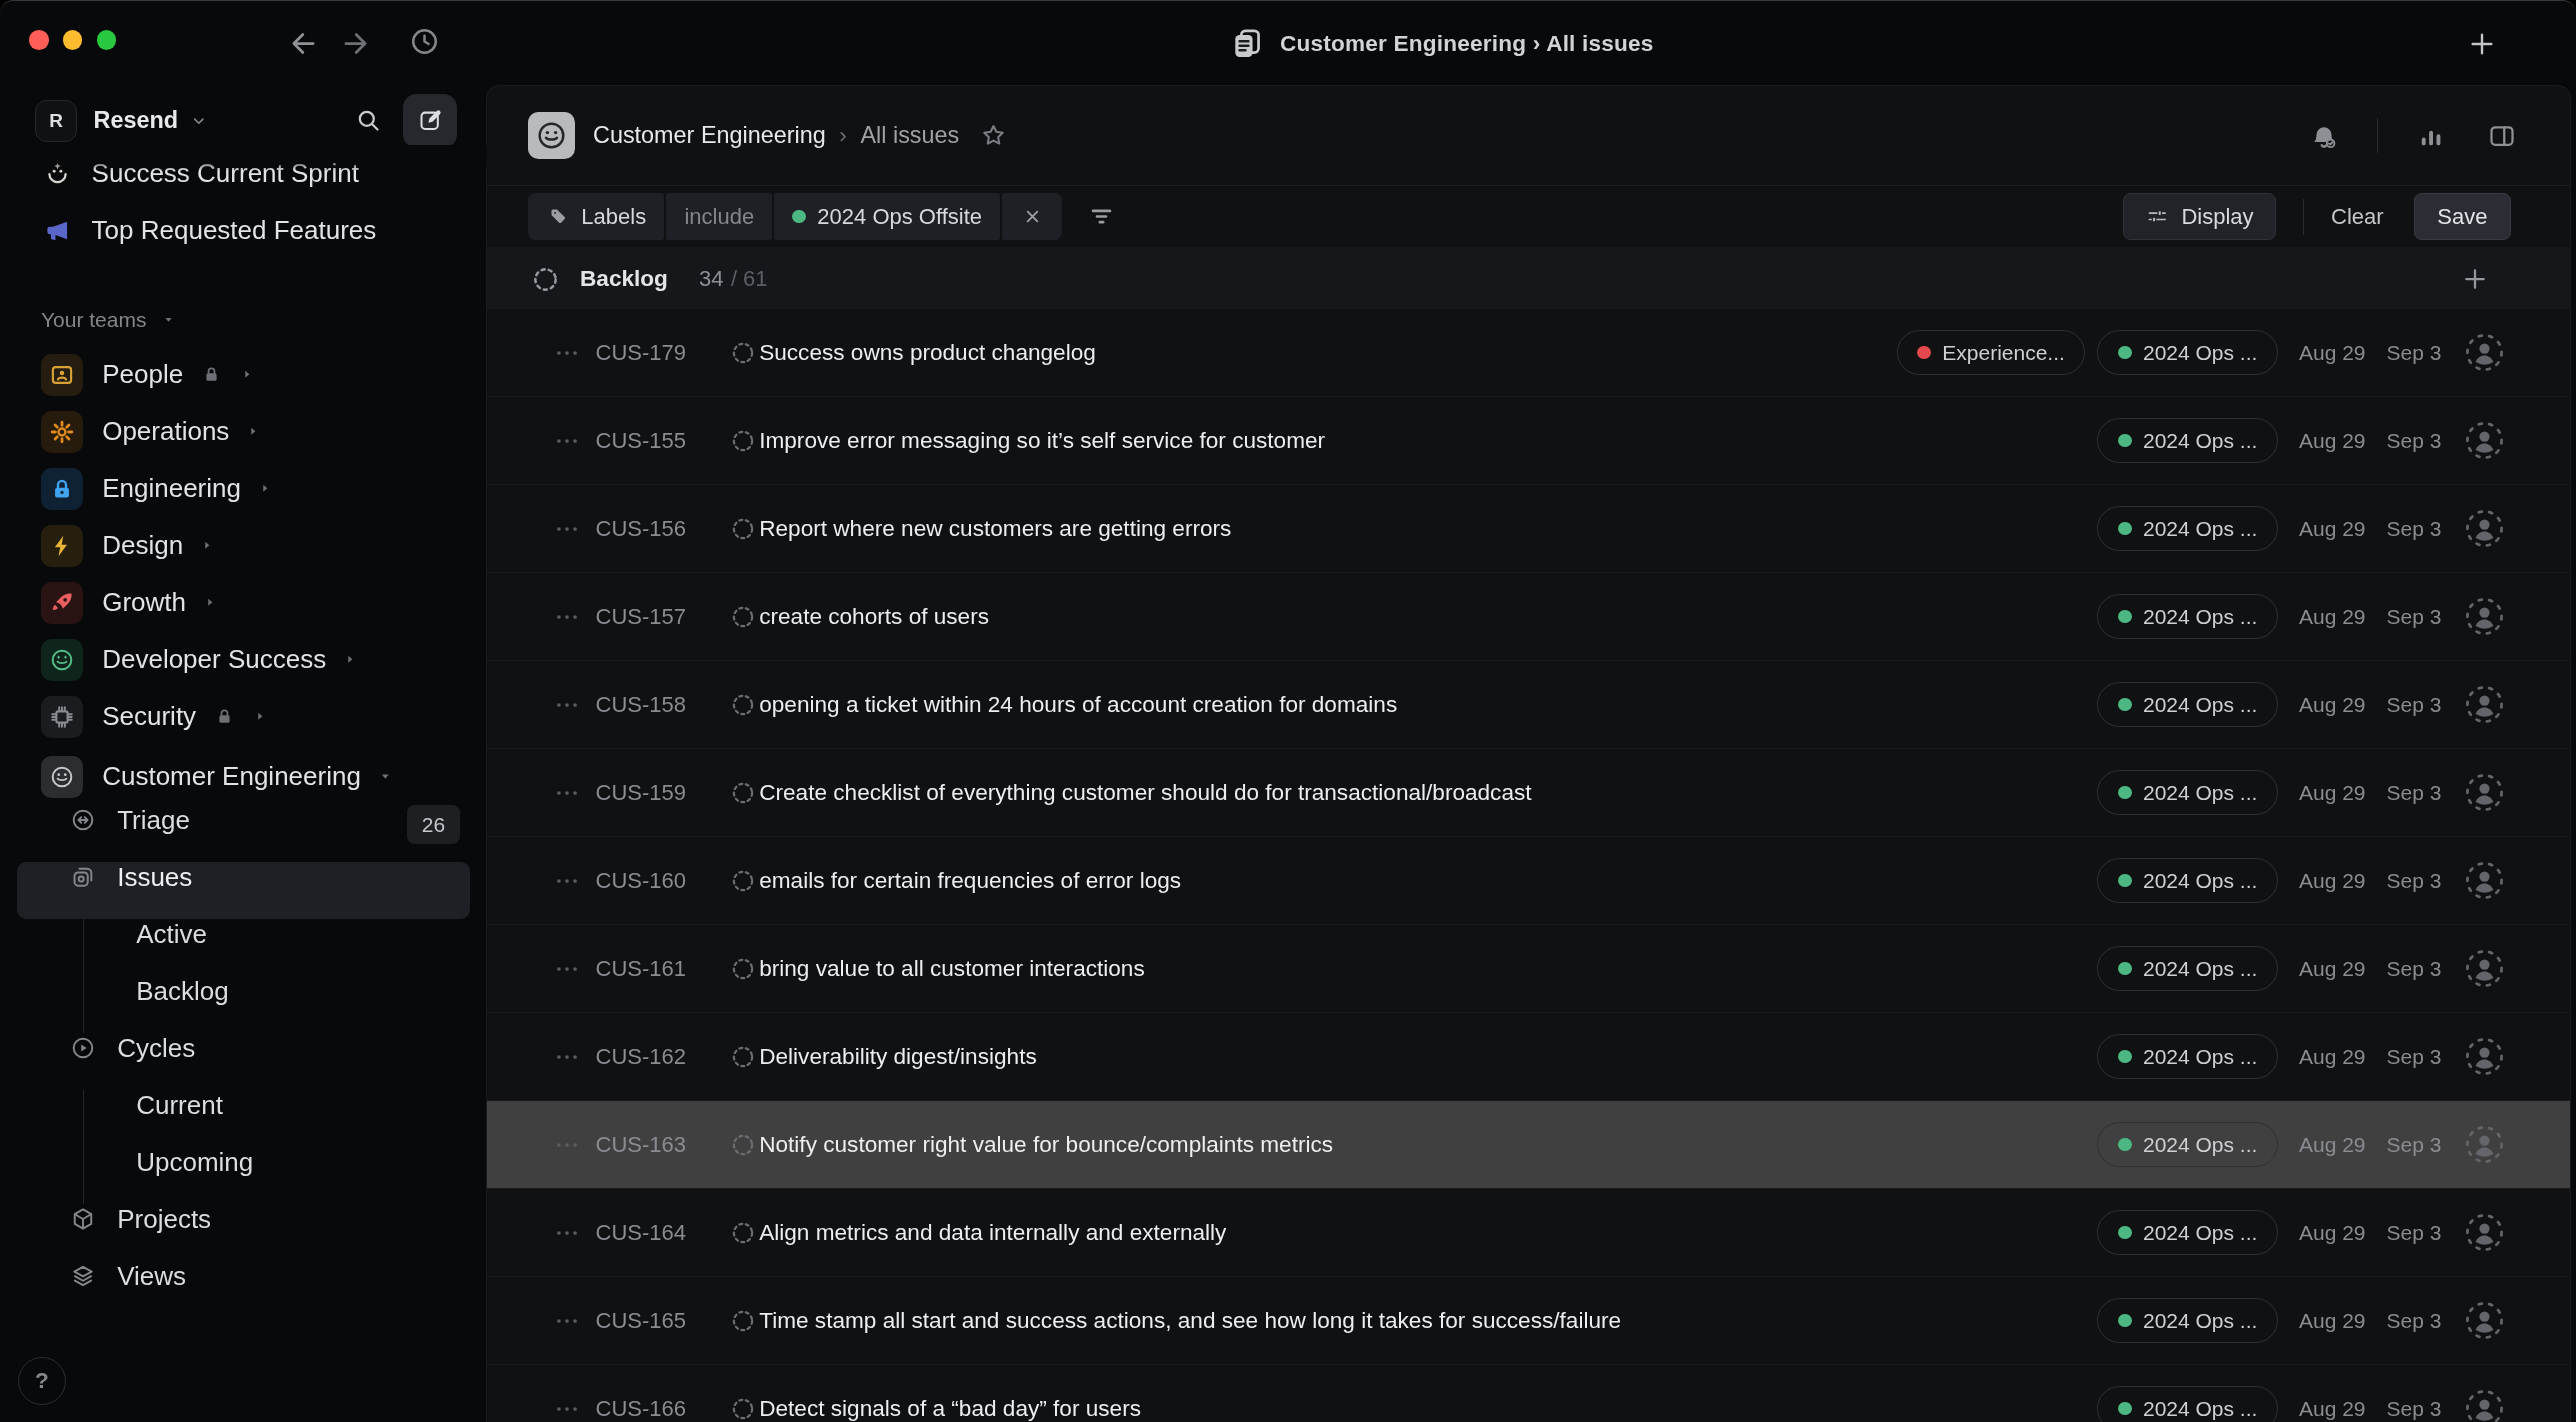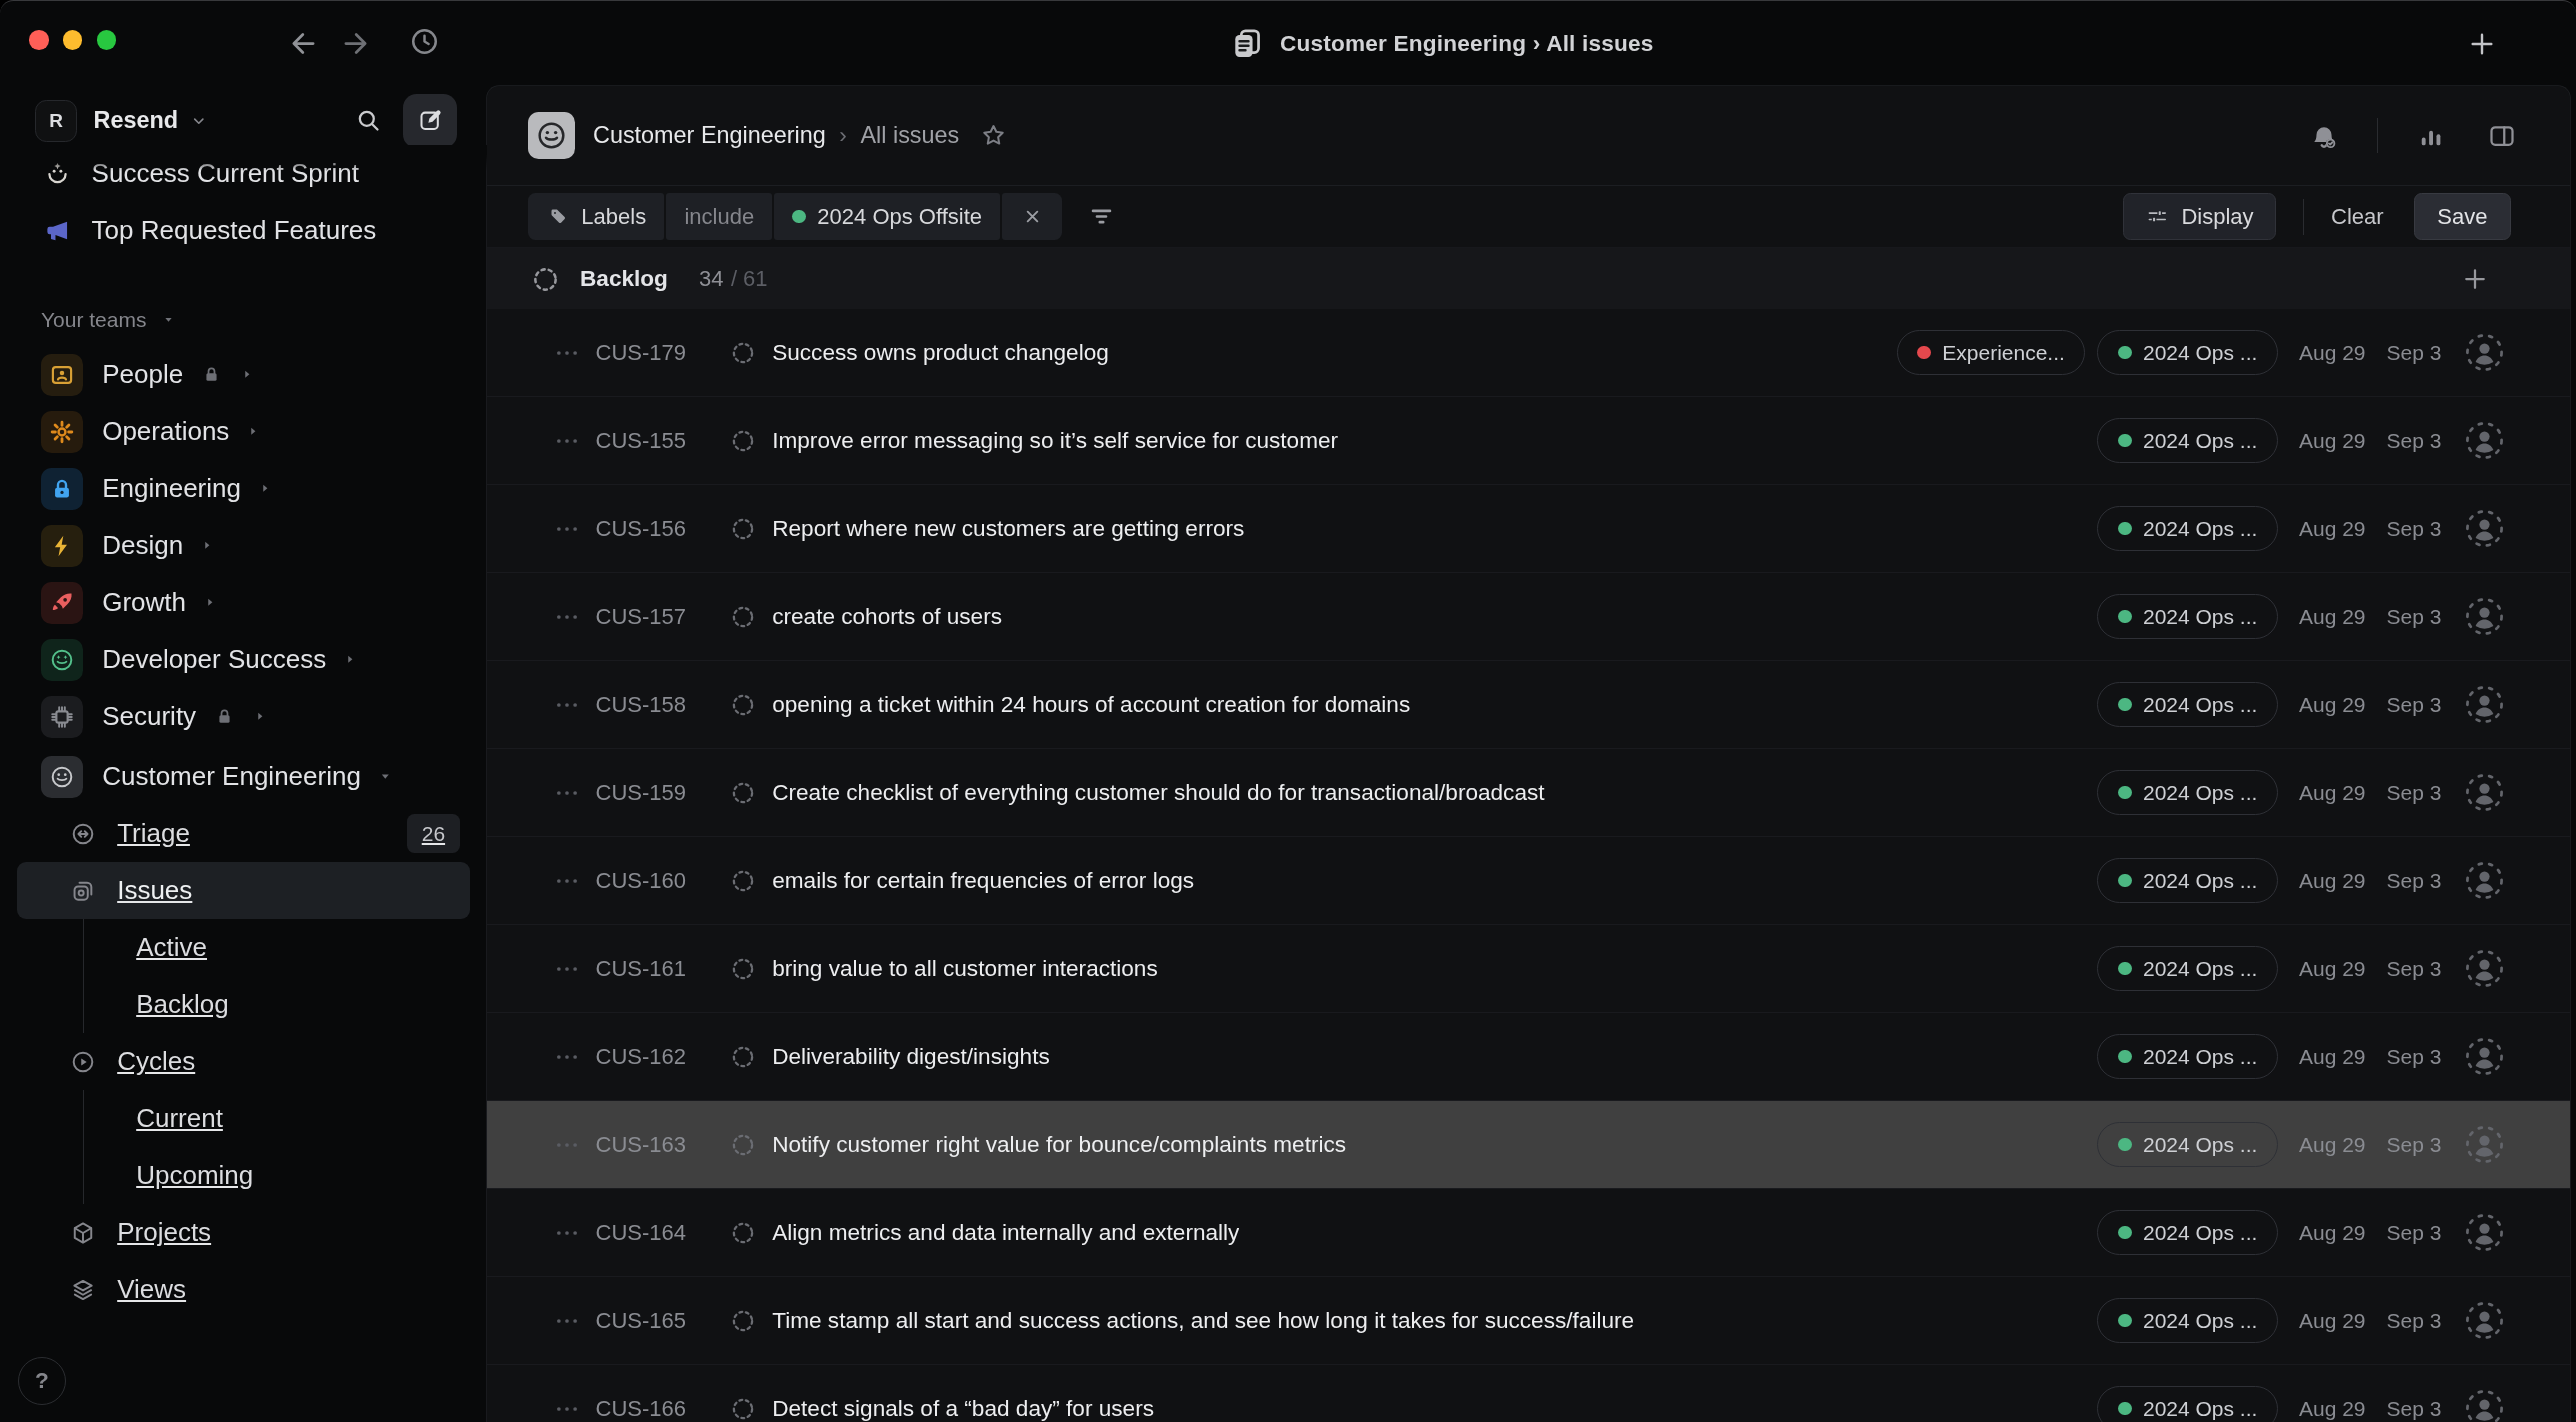--- a/index.html
+++ b/index.html
@@ -59,21 +59,21 @@
   .teams-header svg { width:15px; height:15px; }
   .teams { top:260px; }
   .team-ic { width:42px; height:42px; border-radius:10.6px; display:flex; align-items:center; justify-content:center; flex:none; }
   .team-ic svg { width:26px; height:26px; }
   .team-row .side-label { margin-left:19.6px; }
   .lock-ic { margin-left:16.6px; width:24px; height:24px; color:#6d6f75; }
   .lock-ic svg { width:21px; height:21px; }
   .chev-r { margin-left:15px; width:18px; height:18px; color:#6d6f75; }
   .chev-r svg { width:16.6px; height:16.6px; }
   .ce-block { top:662px; }
-  .sub-row { height:57px; display:flex; align-items:center; padding:0 6px 0 51px; border-radius:9px; position:relative;text-decoration:underline; }
+  .sub-row { height:57px; display:flex; align-items:flex-start; padding:0 6px 0 51px; border-radius:9px; position:relative; }
   .sub-row .row-ic { width:30px; height:30px; color:#85868c; }
   .sub-row .row-ic svg { width:26px; height:26px; }
   .sub-row .side-label { margin-left:19.6px; font-weight:400; color:#dcdde0; }
   .sub-row.selected { background:#1d2024; }
   .sub-row.selected .side-label { color:#eef0f2; font-weight:500; }
   .sub-row.leaf { padding-left:100px; }
   .sub-row.leaf::before { content:""; position:absolute; left:66px; top:0; bottom:0; width:1.5px; background:#26282c; }
   .badge { margin-left:auto; margin-right:4.5px; min-width:53px; height:39px; padding:0 13.6px; border-radius:7.5px;
            background:#1d1f23; display:flex; align-items:center; justify-content:center;
            font-size:21px; color:#c6c7cb; }
@@ -135,21 +135,21 @@
 
   .rows { position:absolute; left:0; right:0; top:223px; bottom:0; overflow:hidden; }
   .issue-row { height:88px; display:flex; align-items:center; padding-right:65px;
                border-bottom:0.8px solid #191a1e; background:#101113; }
   .issue-row.hl { background:#404040; }
   .r-dots { margin-left:65px; width:30px; height:30px; color:#5a5c63; flex:none; }
   .r-dots svg { width:26px; height:26px; }
   .r-id { margin-left:13.6px; width:119px; font-size:22px; color:#8a8c92; flex:none; }
   .r-status { margin-left:13.6px; width:29px; height:29px; color:#6b6d73; flex:none; }
   .r-status svg { width:26px; height:26px; }
-  .r-title { margin-left:15px; font-size:22.6px; font-weight:500; color:#edeef0; white-space:nowrap;
+  .r-title { margin-left:2px; font-size:22.6px; font-weight:500; color:#edeef0; white-space:nowrap;
              overflow:hidden; text-overflow:ellipsis; }
   .r-spacer { flex:1; }
   .pill { height:45px; border:1.5px solid #2e3036; border-radius:24px; display:flex; align-items:center;
           gap:11.3px; padding:0 19.6px; font-size:21px; color:#ced0d4; white-space:nowrap; flex:none; margin-left:12px; }
   .r-date { margin-left:21px; font-size:21px; color:#8a8c92; flex:none; }
   .r-avatar { margin-left:22.6px; width:41px; height:41px; color:#63656b; flex:none; }
   .r-avatar svg { width:41px; height:41px; }
   button { background:none; border:none; color:inherit; font:inherit; cursor:default; }
 </style>
 </head>

